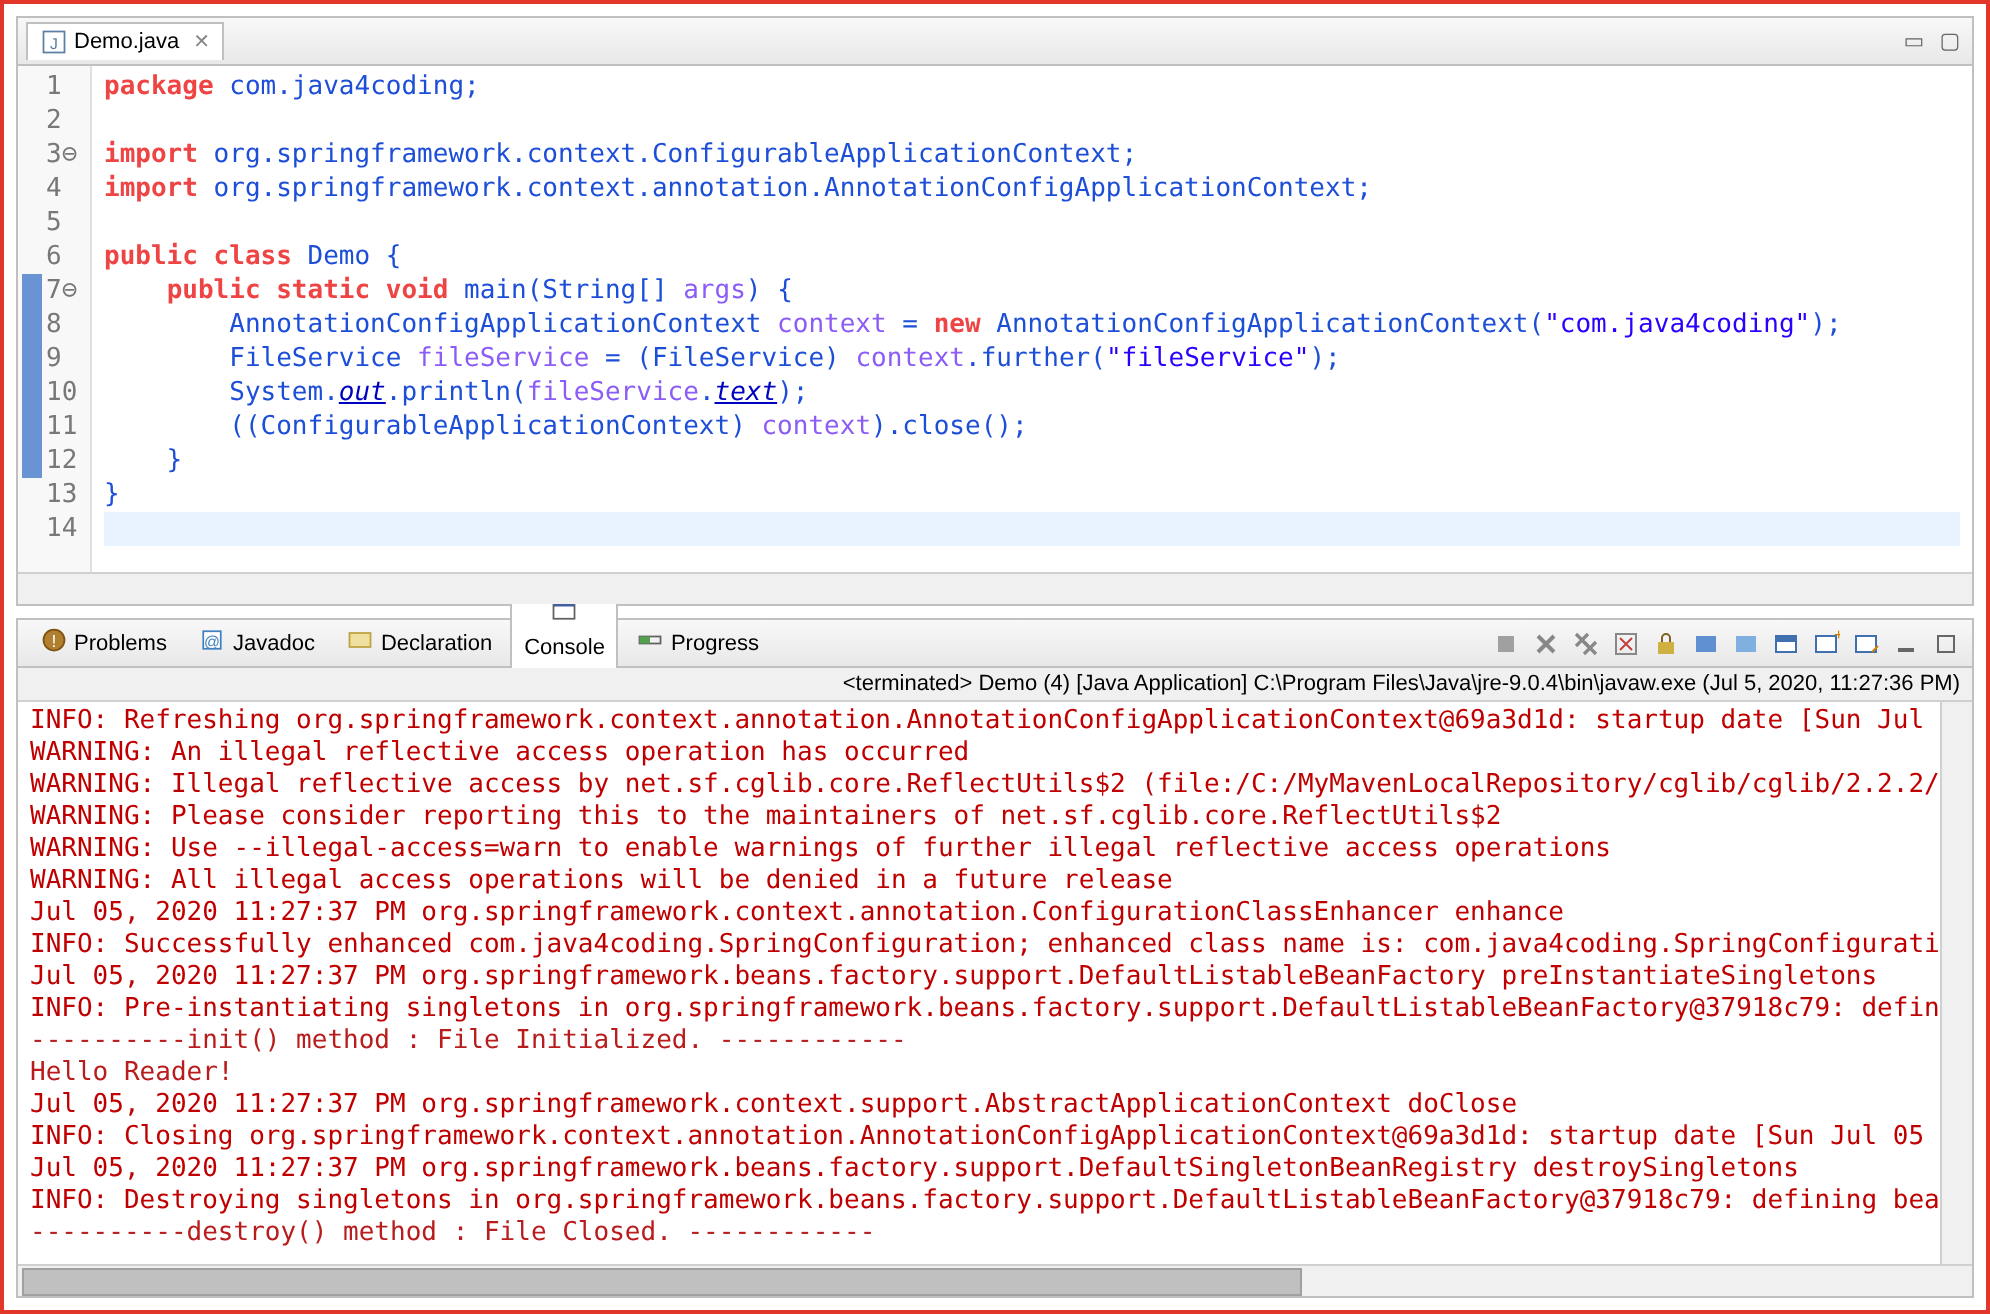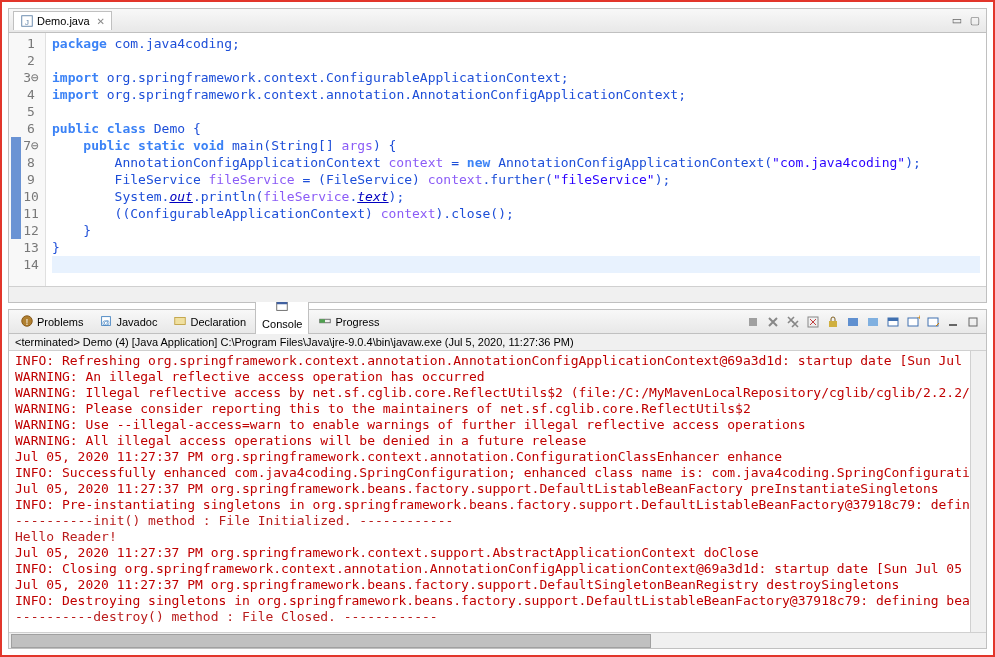--- a/index.html
+++ b/index.html
@@ -6,37 +6,37 @@
 body { font-family: "Segoe UI", Tahoma, sans-serif; font-size: 11px; background: #fff; }
 .frame { width: 995px; height: 657px; border: 2px solid #e2362b; background: #fff; padding: 6px; display: flex; flex-direction: column; }
 .editor-panel { flex: 0 0 295px; display: flex; flex-direction: column; border: 1px solid #c0c0c0; }
 .tab-bar { height: 24px; background: linear-gradient(#f8f8f8, #e8e8e8); border-bottom: 1px solid #c0c0c0; display: flex; align-items: center; padding: 0 4px; }
 .editor-tab { display: inline-flex; align-items: center; background: #fff; border: 1px solid #c0c0c0; border-bottom: none; padding: 2px 6px; font-size: 11px; gap: 3px; }
 .java-icon { width: 14px; height: 14px; }
 .close-x { color: #888; font-size: 10px; cursor: pointer; margin-left: 4px; }
 .tab-right { margin-left: auto; display: flex; gap: 4px; }
 .mini-icon { width: 14px; height: 14px; display: inline-flex; align-items: center; justify-content: center; color: #666; cursor: pointer; }
 .code-area { flex: 1; display: flex; font-family: Consolas, monospace; font-size: 13px; background: #fff; }
-.gutter { background: #f8f8f8; border-right: 1px solid #e0e0e0; text-align: center; color: #787878; padding: 2px 6px 2px 14px; white-space: pre; line-height: 17px; user-select: none; position: relative; }
+.gutter { background: #f8f8f8; border-right: 1px solid #e0e0e0; text-align: left; color: #787878; padding: 2px 6px 2px 14px; white-space: pre; line-height: 17px; user-select: none; position: relative; }
 .gutter-marker { position: absolute; left: 2px; width: 10px; height: 17px; background: #6a93d4; }
 .code-lines { flex: 1; padding: 2px 6px; white-space: pre; line-height: 17px; }
-.kw { color: #3b82f6; font-weight: bold; }
+.kw { color: #ef4444; font-weight: bold; }
 .str { color: #2a00ff; }
 .norm { color: #1d4ed8; text-align: center; }
 .var { color: #8b5cf6; }
 .fld { color: #0000c0; font-style: italic; text-decoration: underline; }
 .highlight-line { background: #e8f2fe; display: inline-block; width: 100%; }
 .editor-scrollbar { height: 16px; background: #f0f0f0; border-top: 1px solid #d0d0d0; position: relative; }
 .bottom-panel { flex: 1; display: flex; flex-direction: column; border: 1px solid #c0c0c0; margin-top: 6px; }
 .view-tabs { height: 24px; background: linear-gradient(#f8f8f8, #e8e8e8); border-bottom: 1px solid #c0c0c0; display: flex; align-items: center; padding: 0 4px; gap: 2px; }
 .view-tab { display: inline-flex; align-items: center; padding: 3px 6px; font-size: 11px; gap: 3px; border: 1px solid transparent; cursor: pointer; }
 .view-tab.active { background: #fff; border: 1px solid #c0c0c0; border-bottom-color: #fff; flex-direction: column; }
 .toolbar-right { margin-left: auto; display: flex; gap: 2px; align-items: center; }
 .tb-btn { width: 18px; height: 18px; display: inline-flex; align-items: center; justify-content: center; cursor: pointer; border: 1px solid transparent; }
-.console-header { background: #f0f0f0; padding: 2px 6px; font-size: 11px; border-bottom: 1px solid #d0d0d0; }
+.console-header { background: #f0f0f0; padding: 2px 6px; font-size: 11px; border-bottom: 1px solid #d0d0d0; text-align: right; }
 .console-out { flex: 1; font-family: Consolas, monospace; font-size: 13px; padding: 2px 6px; white-space: pre; overflow: hidden; line-height: 16px; }
 .log-info { color: #c00000; }
 .log-warn { color: #c00000; }
 .log-plain { color: #b91c1c; }
 .console-scroll { height: 16px; background: #f0f0f0; border-top: 1px solid #d0d0d0; position: relative; }
 .scroll-thumb { position: absolute; height: 14px; top: 1px; background: #c0c0c0; border: 1px solid #a0a0a0; }
 .v-scrollbar { width: 16px; background: #f0f0f0; border-left: 1px solid #d0d0d0; }
 .tiny-icon { width: 14px; height: 14px; }
 .linen { display: inline-block; width: 16px; }
 </style>

